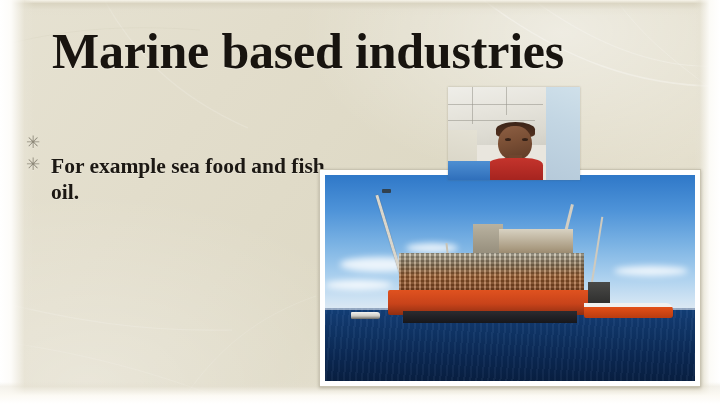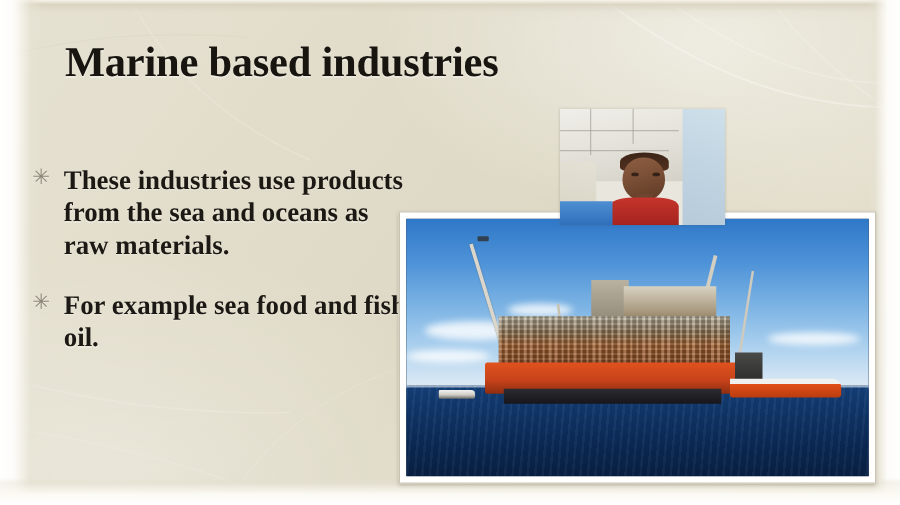--- a/index.html
+++ b/index.html
@@ -75,21 +75,21 @@
         #ffffff 0%, #fcfaf4 38%, rgba(228,223,208,0.4) 80%, rgba(226,221,205,0) 100%);
     pointer-events: none;
   }
 
   
   #slide-title {
     position: absolute;
     left: 52px;
     top: 22px;
     width: 630px;
-    font-size: 34px;
+    font-size: 50px;
     line-height: 58px;
     font-weight: bold;
     color: #18140f;
     letter-spacing: -0.2px;
     white-space: nowrap;
     text-shadow: 0 1px 0 rgba(255,255,255,0.35);
   }
 
   
   #bullet-list {
@@ -413,21 +413,20 @@
   <div id="paper-edge-top"></div>
   <div id="paper-edge-left"></div>
   <div id="paper-edge-right"></div>
   <div id="paper-edge-bottom"></div>
 
   <div id="slide-title">Marine based industries</div>
 
   <ul id="bullet-list">
     <li class="bullet-item">
       <span class="bullet-marker">✳</span>
-      <span class="bullet-text">These industries use products from the sea and oceans as raw materials.</span>
     </li>
     <li class="bullet-item">
       <span class="bullet-marker">✳</span>
       <span class="bullet-text">For example sea food and fish oil.</span>
     </li>
   </ul>
 
   <div id="rig-photo-frame">
     <div id="rig-photo">
       <div class="rig-sky"></div>

